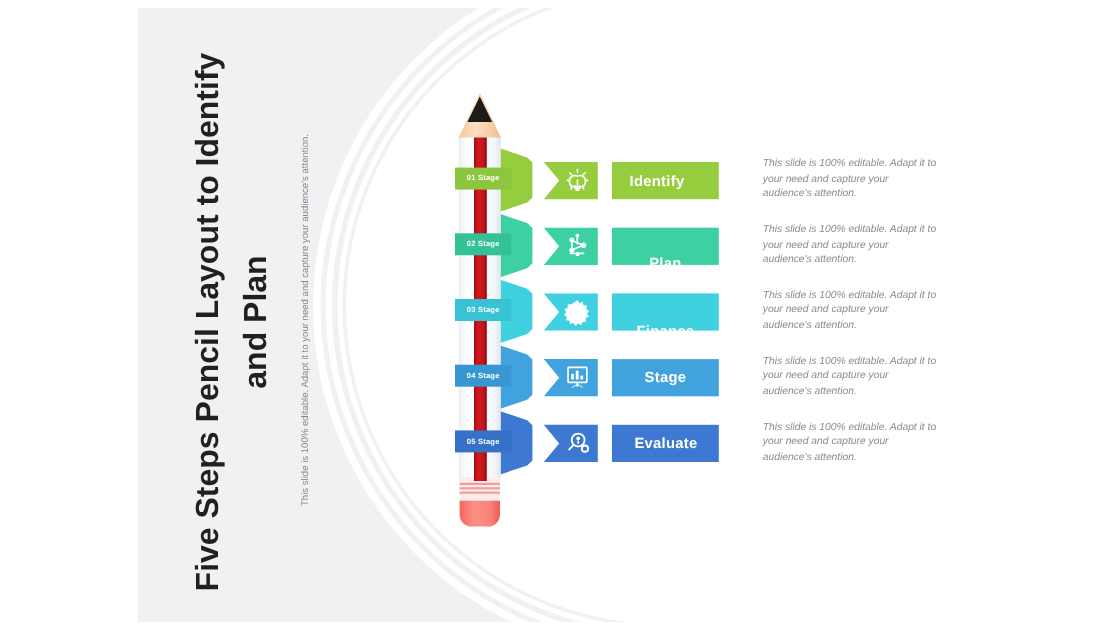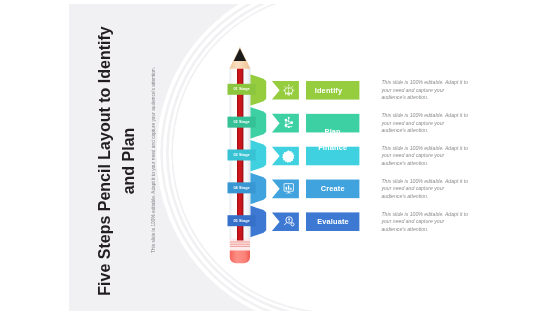--- a/index.html
+++ b/index.html
@@ -162,21 +162,21 @@
 </svg>
 
 <div id="overlay">
     <div class="stagetag" style="left: 227.5px; top: 83.8px; width: 28.2px; height: 11px;">01 Stage</div>
     <div class="bar" style="left: 306px; top: 81px; width: 45px; height: 18.6px;">Identify</div>
     <div class="btext" style="left: 381.4px; top: 79.2px;">This slide is 100% editable. Adapt it to your need and capture your audience's attention.</div>
     <div class="stagetag" style="left: 227.5px; top: 116.65px; width: 28.2px; height: 11px;">02 Stage</div>
     <div class="bar" style="left: 306px; top: 113.85px; width: 53.4px; height: 36px;">Plan</div>
     <div class="btext" style="left: 381.4px; top: 112.05px;">This slide is 100% editable. Adapt it to your need and capture your audience's attention.</div>
     <div class="stagetag" style="left: 227.5px; top: 149.5px; width: 28.2px; height: 11px;">03 Stage</div>
-    <div class="bar" style="left: 306px; top: 138px; width: 53.4px; height: 18px;">Finance</div>
+    <div class="bar" style="left: 306px; top: 156px; width: 53.4px; height: 18px;">Finance</div>
     <div class="btext" style="left: 381.4px; top: 144.9px;">This slide is 100% editable. Adapt it to your need and capture your audience's attention.</div>
     <div class="stagetag" style="left: 227.5px; top: 182.35px; width: 28.2px; height: 11px;">04 Stage</div>
-    <div class="bar" style="left: 306px; top: 179.55px; width: 53.4px; height: 18.6px;">Create</div>
+    <div class="bar" style="left: 306px; top: 179.55px; width: 53.4px; height: 18.6px;">Stage</div>
     <div class="btext" style="left: 381.4px; top: 177.75px;">This slide is 100% editable. Adapt it to your need and capture your audience's attention.</div>
     <div class="stagetag" style="left: 227.5px; top: 215.2px; width: 28.2px; height: 11px;">05 Stage</div>
     <div class="bar" style="left: 306px; top: 212.4px; width: 54px; height: 18.6px;">Evaluate</div>
     <div class="btext" style="left: 381.4px; top: 210.6px;">This slide is 100% editable. Adapt it to your need and capture your audience's attention.</div>
   </div>
 
 </body></html>

